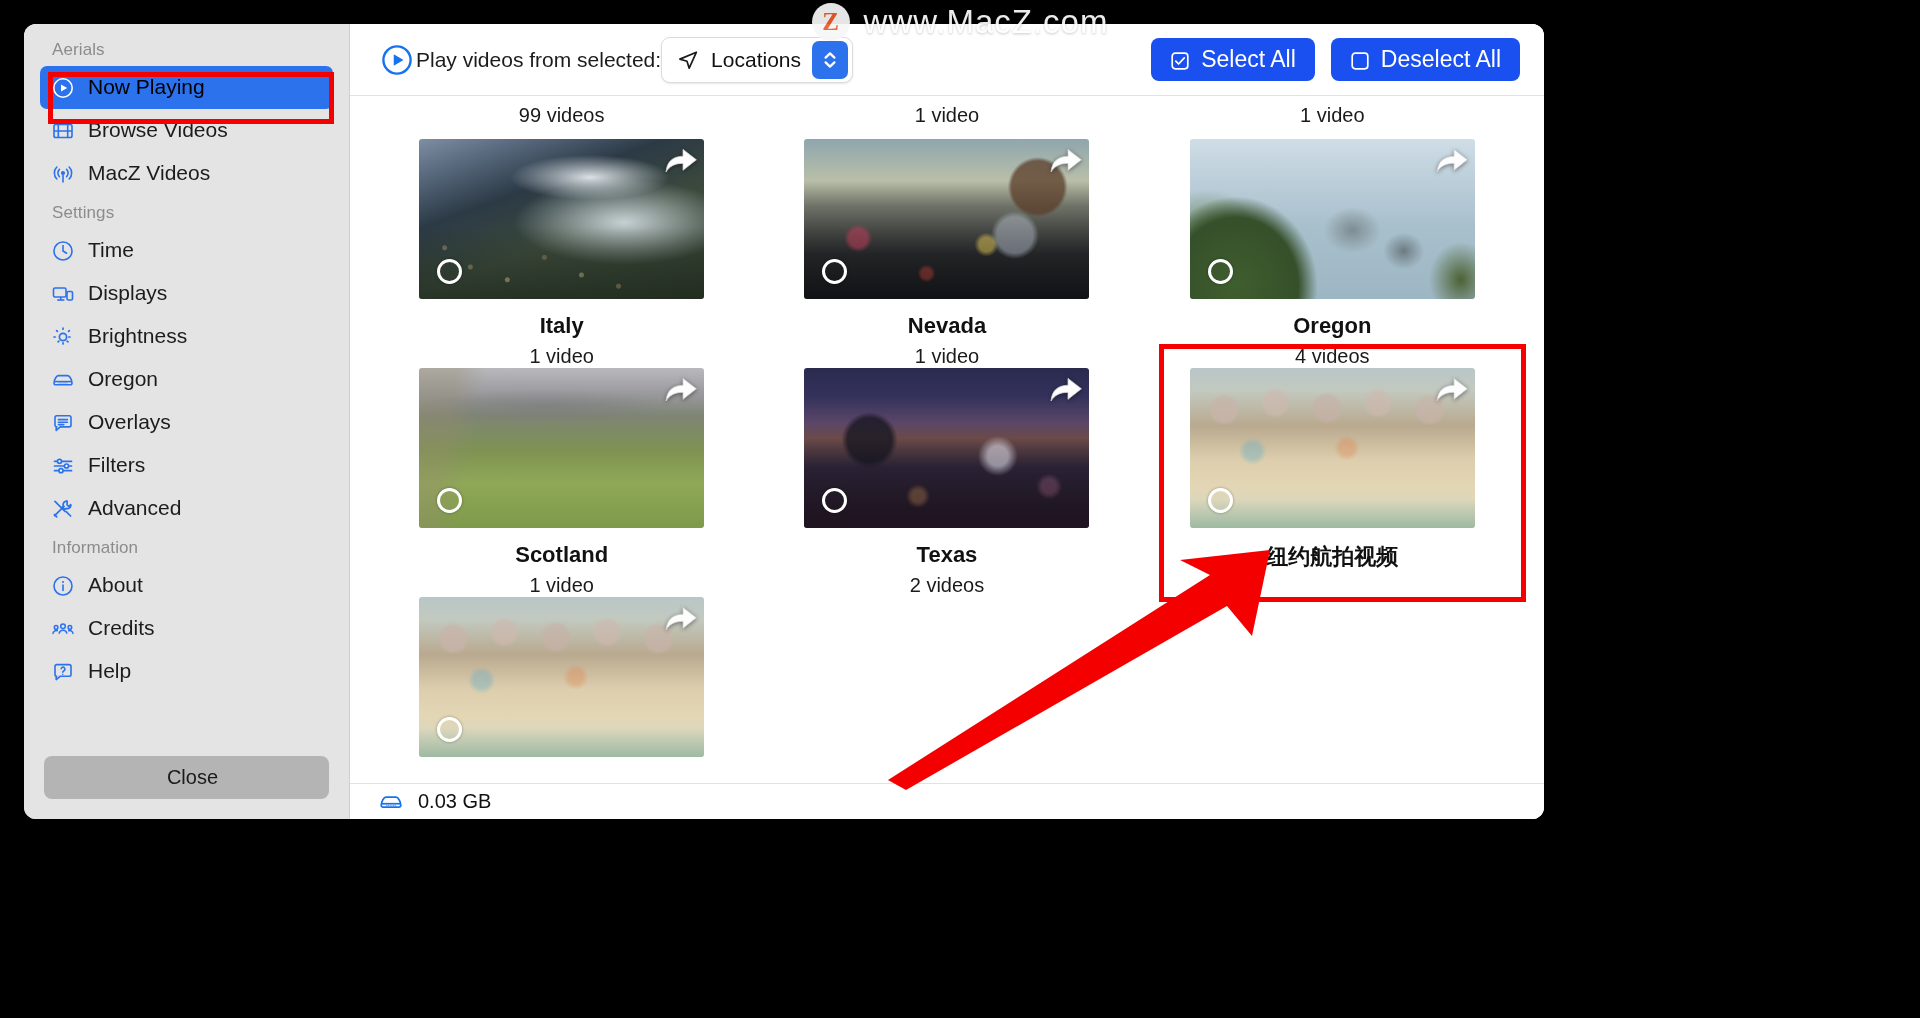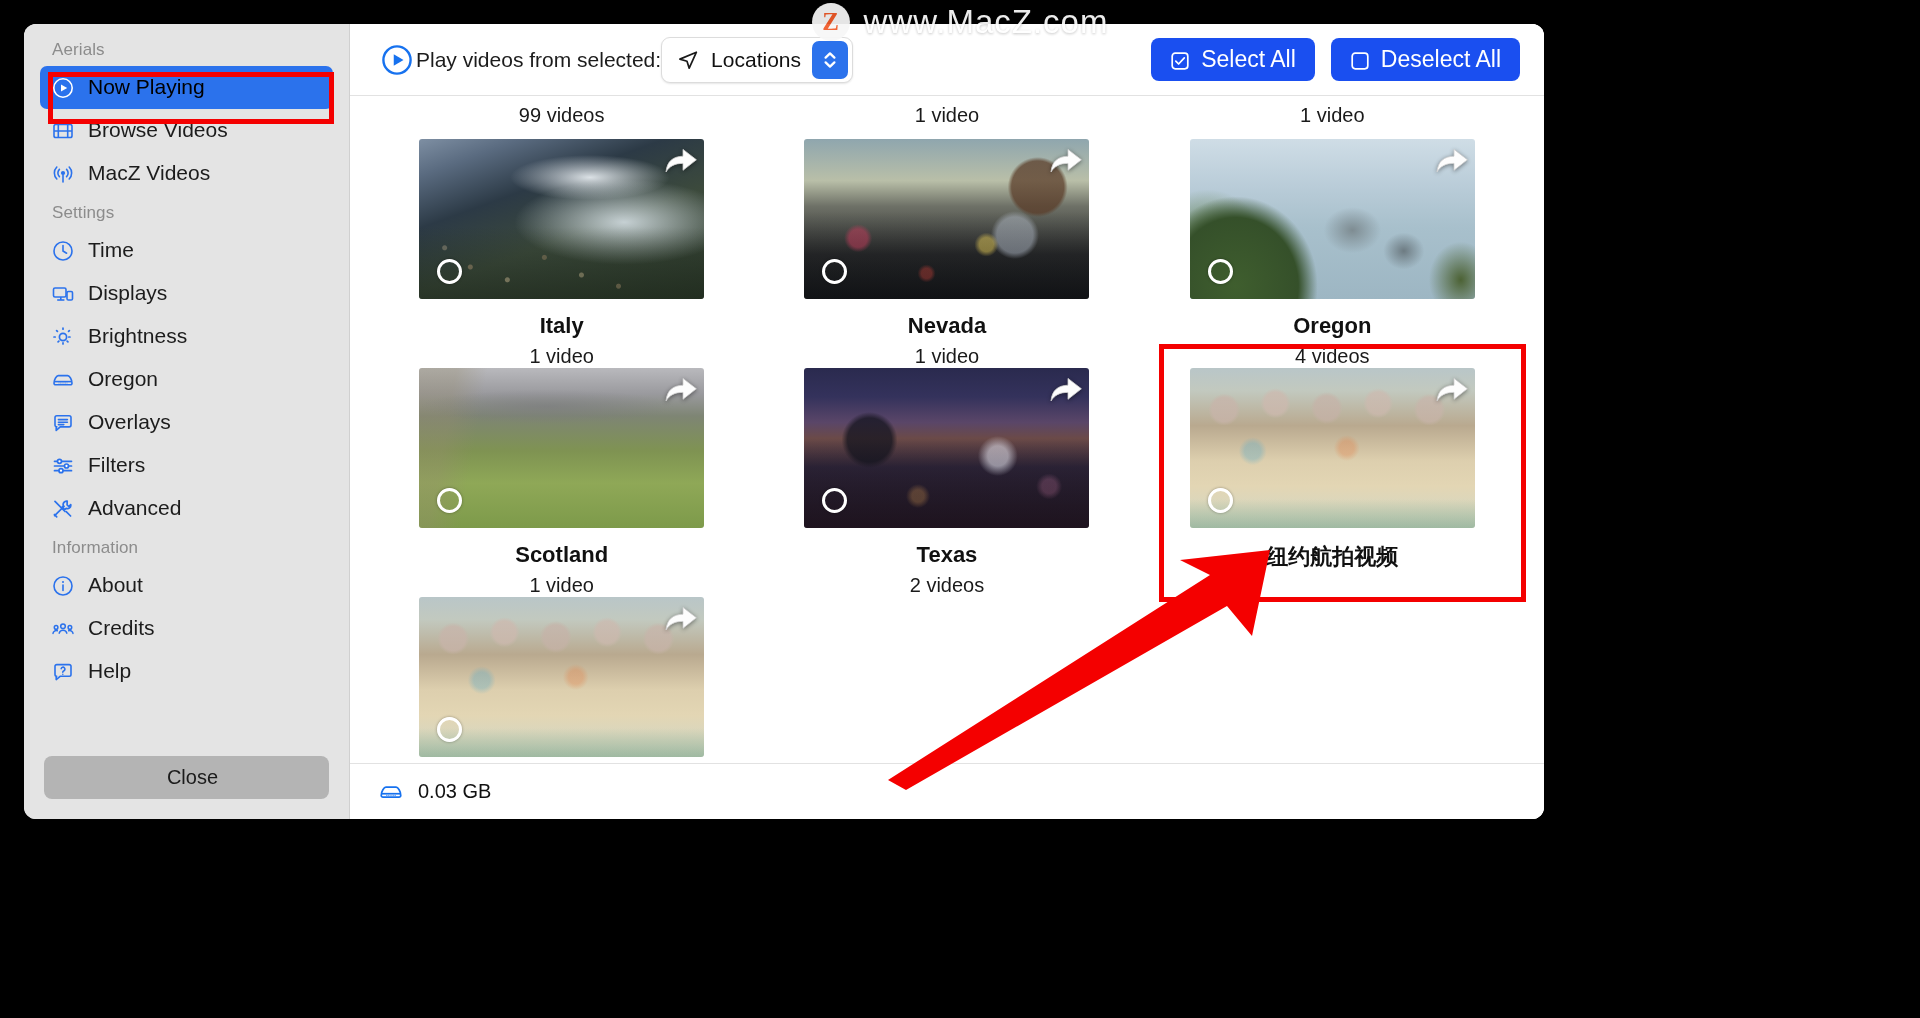--- a/index.html
+++ b/index.html
@@ -169,21 +169,21 @@
     box-shadow: 0 0 3px rgba(0,0,0,.35);
   }
   .cell-title {
     font-size: 22px; font-weight: bold; color: #111;
     padding-top: 14px;
   }
   .cell-count { font-size: 20px; color: #1a1a1a; padding-top: 6px; }
 
   
   #statusbar {
-    height: 56px; flex-shrink: 0;
+    height: 36px; flex-shrink: 0;
     border-top: 1px solid #e2e2e2;
     display: flex; align-items: center;
     padding: 0 28px; gap: 14px;
     background: #fff;
   }
   #status-text { font-size: 20px; color: #111; }
   #disk-ico { color: #1772ef; display: flex; }
 
   
   .anno-box {

